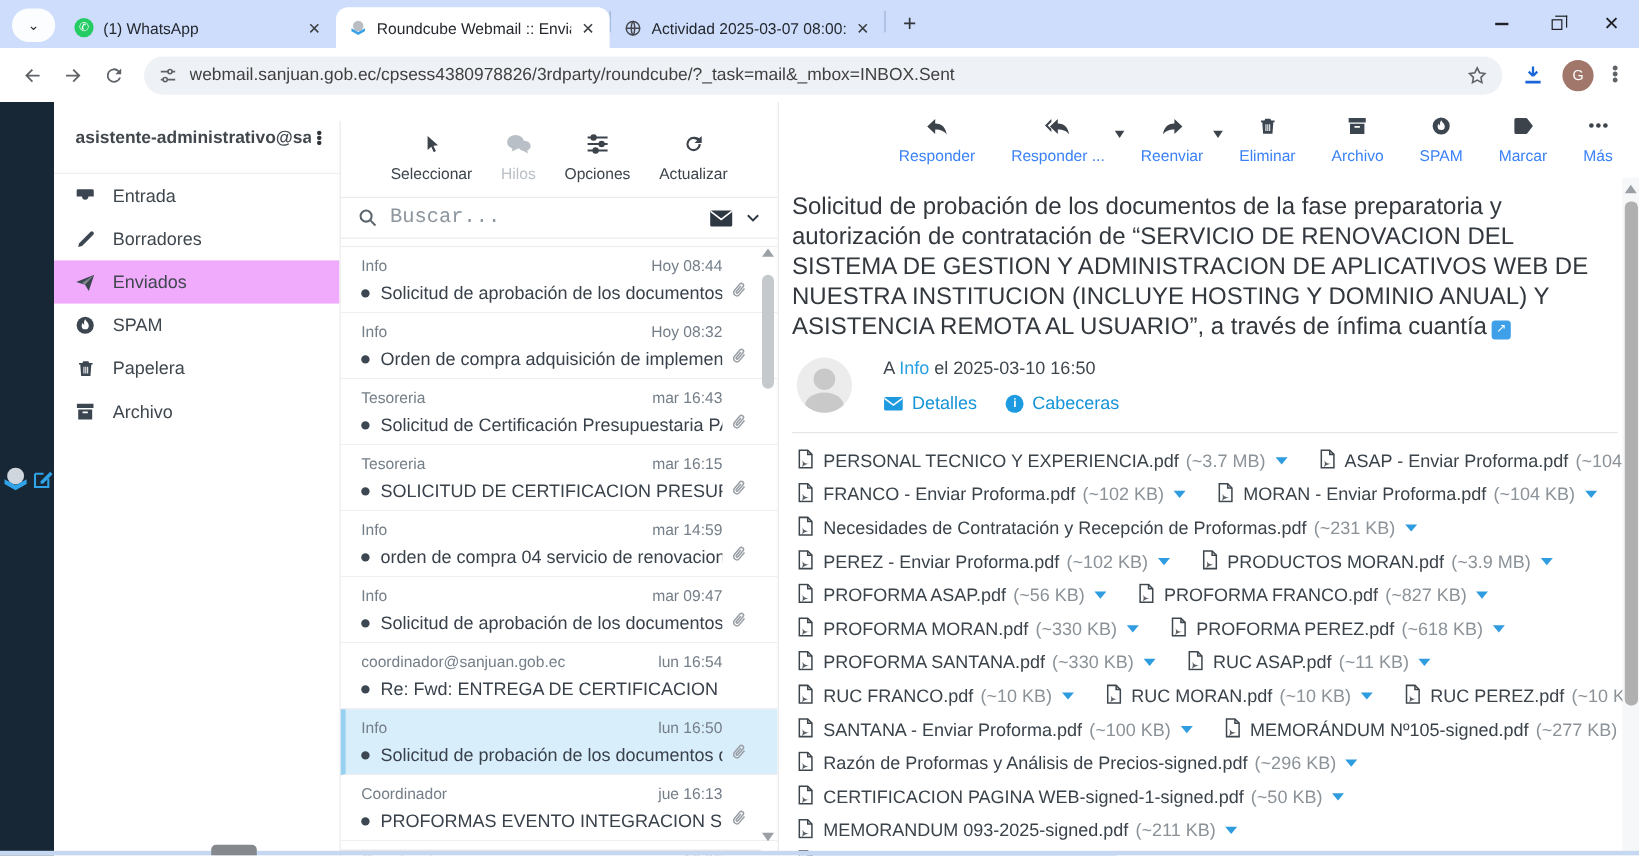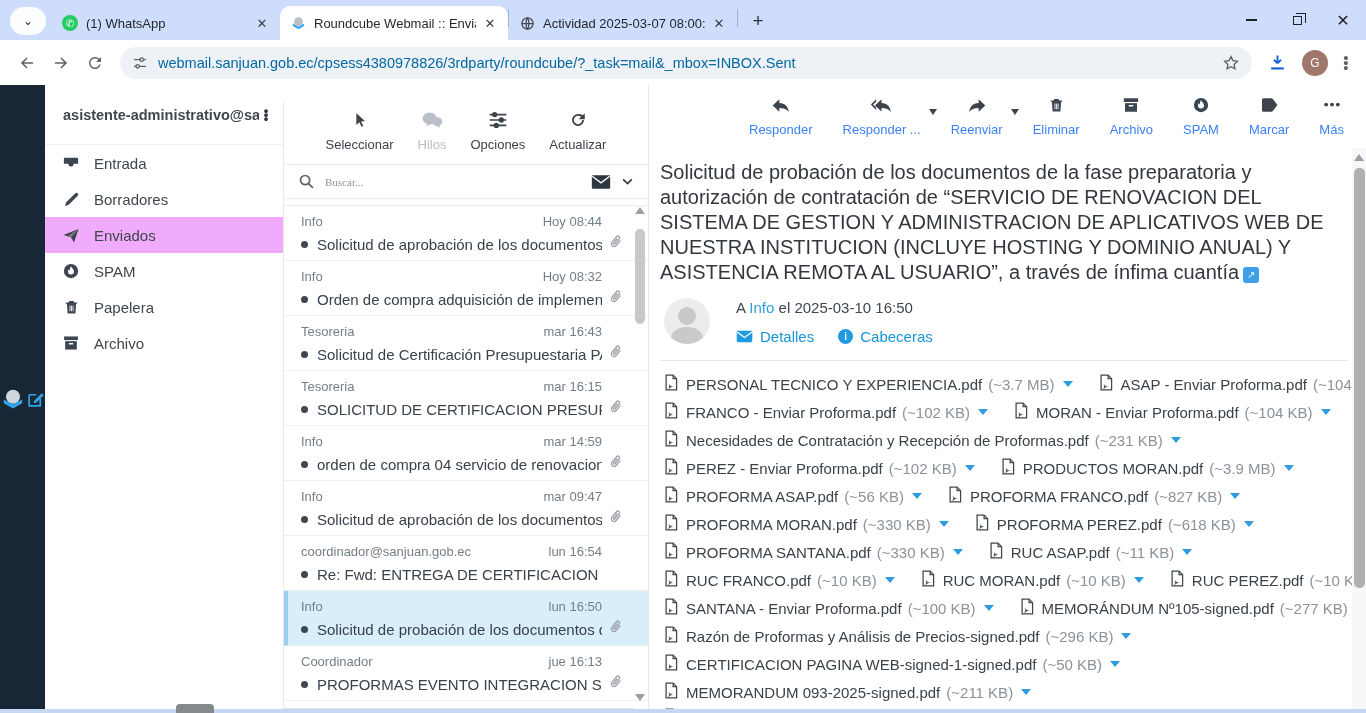--- a/index.html
+++ b/index.html
@@ -17,21 +17,21 @@
   .tabsep{width:1px;height:18px;background:#9fb2d4;margin-bottom:13px}
   .newtab{width:28px;height:28px;margin:0 0 5px 6px;display:flex;align-items:center;justify-content:center;font-size:19px;color:#30353b}
   .winbtns{position:absolute;right:0;top:0;height:40px;display:flex}
   .wb{width:46px;height:40px;display:flex;align-items:center;justify-content:center;color:#202124}
   .wb .minbar{width:11px;height:1.6px;background:#202124}
   .wb .restore{width:9px;height:9px;border:1.4px solid #202124;position:relative;background:#cdddfb}
   .wb .restore:before{content:"";position:absolute;left:2px;top:-4px;width:9px;height:9px;border:1.4px solid #202124;border-left:none;border-bottom:none}
   .wa-circle{width:16px;height:16px;border-radius:50%;background:#24cc63;color:#fff;font-size:10px;display:flex;align-items:center;justify-content:center}
   #chrome-toolbar{position:absolute;top:40px;left:0;width:100%;height:45px;background:#fff;display:flex;align-items:center;padding:0 10px}
   .navbtn{width:34px;height:34px;display:flex;align-items:center;justify-content:center}
-  #omnibox{flex:1;height:32px;margin:0 8px;background:#eef1f5;border-radius:16px;display:flex;align-items:center;padding:0 12px;font-size:14.5px;color:#0369a1}
+  #omnibox{flex:1;height:32px;margin:0 8px;background:#eef1f5;border-radius:16px;display:flex;align-items:center;padding:0 12px;font-size:14.5px;color:#404040}
   #omnibox .url{flex:1;white-space:nowrap;overflow:hidden;margin-left:10px}
   #chrome-avatar{width:26px;height:26px;border-radius:50%;background:#a1766b;color:#fff;font-size:12px;display:flex;align-items:center;justify-content:center;margin:0 8px}
   .kebab{color:#5f6368;font-size:15px;letter-spacing:0;line-height:5px;width:20px;text-align:center}
 
   
   #app{position:absolute;top:85px;left:0;right:0;bottom:0;background:#fff}
   #rail{position:absolute;left:0;top:0;width:45px;height:100%;background:#182736;display:flex;flex-direction:row;align-items:center}
   .rail-item{width:45px;height:40px;display:flex;align-items:center;justify-content:center}
   .rail-item.active{background:#253a51}
   .rail-spacer{flex:1}
@@ -46,21 +46,21 @@
   .folder{height:36px;display:flex;align-items:center;padding-left:17px;font-size:15px;color:#3f474e}
   .folder.selected{background:#f0abfc}
   .folder .ficon{width:18px;height:18px;margin-right:14px;display:flex;align-items:center;justify-content:center}
 
   #listpane{position:absolute;left:283px;top:16px;width:365px;height:100%;background:#fff;border-left:1px solid #e9e9e9}
   #list-toolbar{height:63px;display:flex;justify-content:center;gap:24px;padding-top:9px}
   .lbtn{display:flex;flex-direction:column;align-items:center;font-size:13px;color:#3c434b}
   .lbtn svg{height:20px;margin-bottom:4px}
   .lbtn.disabled{color:#b9bfc6}
   #searchbar{height:34px;border-top:1px solid #ececec;display:flex;align-items:center;padding:0 14px;gap:10px}
-  #search-input{border:none;outline:none;flex:1;font-size:11px;color:#3a424a;font-family:Liberation Serif, serif;background:transparent}
+  #search-input{border:none;outline:none;flex:1;font-size:17px;color:#3a424a;font-family:Liberation Mono, monospace;background:transparent}
   #search-input::placeholder{color:#8d959d}
   .sliver{height:8px;border-bottom:1px solid #ececec;border-top:1px solid #ececec}
   .msg{height:55px;border-bottom:1px solid #efefef;padding:8px 46px 0 17px;position:relative;background:#fff}
   .msg.selected{background:#d9eefb;border-left:4px solid #97d0f0;padding-left:13px}
   .msg .l1{display:flex;font-size:13px;color:#747e88}
   .msg .from{flex:1;white-space:nowrap;overflow:hidden}
   .msg .date{margin-left:8px}
   .msg .l2{display:flex;align-items:center;margin-top:7px;font-size:15px;color:#39414b}
   .dot{width:7px;height:7px;border-radius:50%;background:#3d4752;margin-right:9px;flex:0 0 auto}
   .subj{white-space:nowrap;overflow:hidden;max-width:288px}

